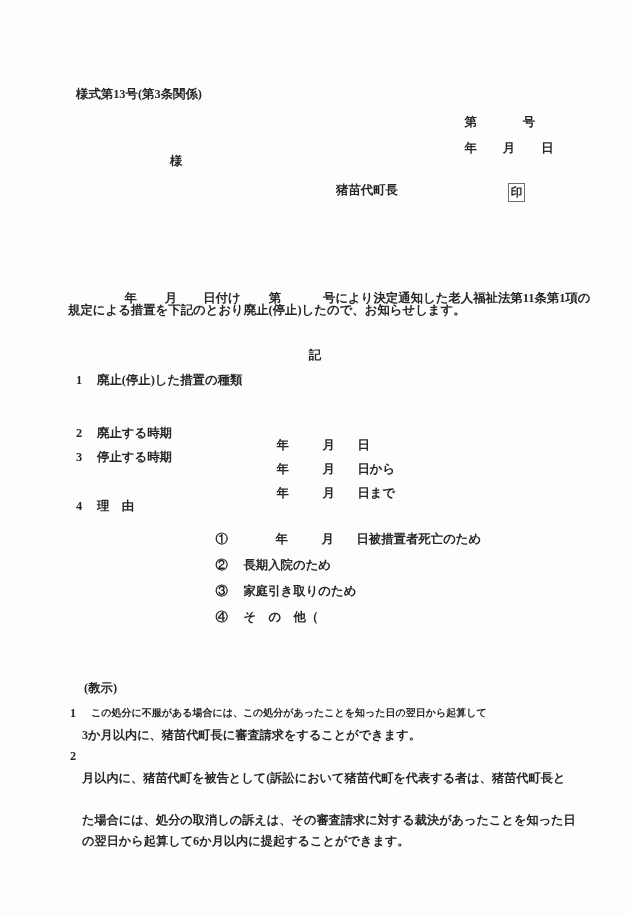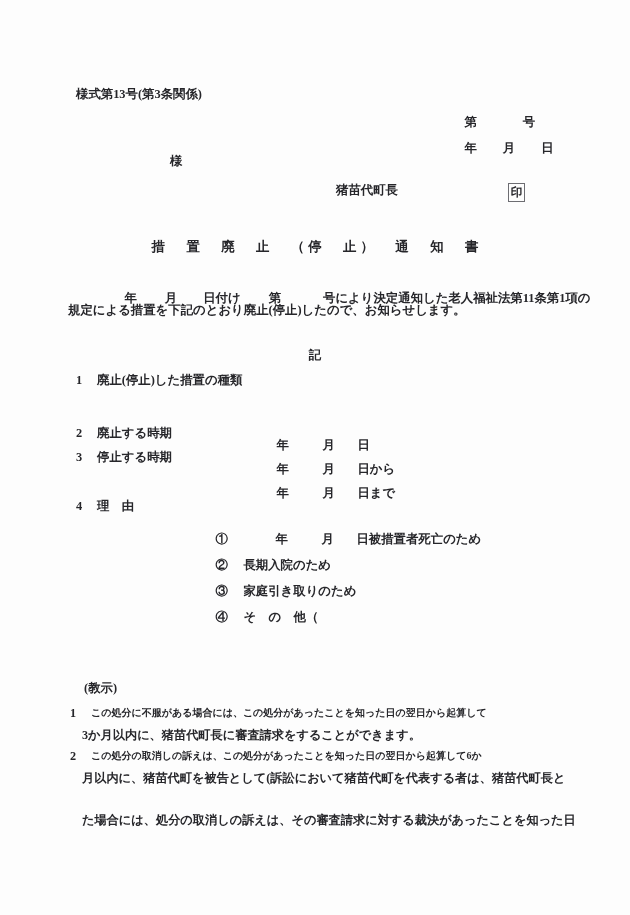--- a/index.html
+++ b/index.html
@@ -135,21 +135,20 @@
   <div class="abs t13" id="doc-date">
     <span>年</span><span class="gap-b"></span><span>月</span><span class="gap-b"></span><span>日</span>
   </div>
 
   <div class="abs t13" id="addressee">様</div>
 
   <div class="abs t13" id="issuer">猪苗代町長</div>
 
   <div class="abs" id="seal-box">印</div>
 
-  <div class="abs" id="doc-title">措　置　廃　止　（停　止）　通　知　書</div>
 
   <div class="abs t13" id="body-line1">
     <span class="ind"></span><span>年</span><span class="g1"></span><span>月</span><span class="g2"></span><span>日付け</span><span class="g3"></span><span>第</span><span class="g4"></span><span>号により決定通知した老人福祉法第11条第1項の</span>
   </div>
   <div class="abs t13" id="body-line2">規定による措置を下記のとおり廃止(停止)したので、お知らせします。</div>
 
   <div class="abs t13" id="kijou">記</div>
 
   <div class="abs t13" id="item1-no">1</div>
   <div class="abs t13" id="item1-text">廃止(停止)した措置の種類</div>
@@ -185,17 +184,17 @@
     <span class="mark">④</span><span>そ　の　他（</span>
   </div>
 
   <div class="abs t13" id="kyoji-title">(教示)</div>
 
   <div class="abs kyoji-no" id="k1-no">1</div>
   <div class="abs kyoji-ln" id="k1-l1">この処分に不服がある場合には、この処分があったことを知った日の翌日から起算して</div>
   <div class="abs kyoji-cont" id="k1-l2">3か月以内に、猪苗代町長に審査請求をすることができます。</div>
 
   <div class="abs kyoji-no" id="k2-no">2</div>
-  <div class="abs kyoji-ln" id="k2-l1">この処分の取消しの訴えは、この処分があったことを知った日の翌日から起算して6か</div>
   <div class="abs kyoji-cont" id="k2-l2">月以内に、猪苗代町を被告として(訴訟において猪苗代町を代表する者は、猪苗代町長と</div>
   <div class="abs kyoji-cont" id="k2-l4">た場合には、処分の取消しの訴えは、その審査請求に対する裁決があったことを知った日</div>
+  <div class="abs kyoji-cont" id="k2-l5">の翌日から起算して6か月以内に提起することができます。</div>
 
 </div>
 
 </body></html>

